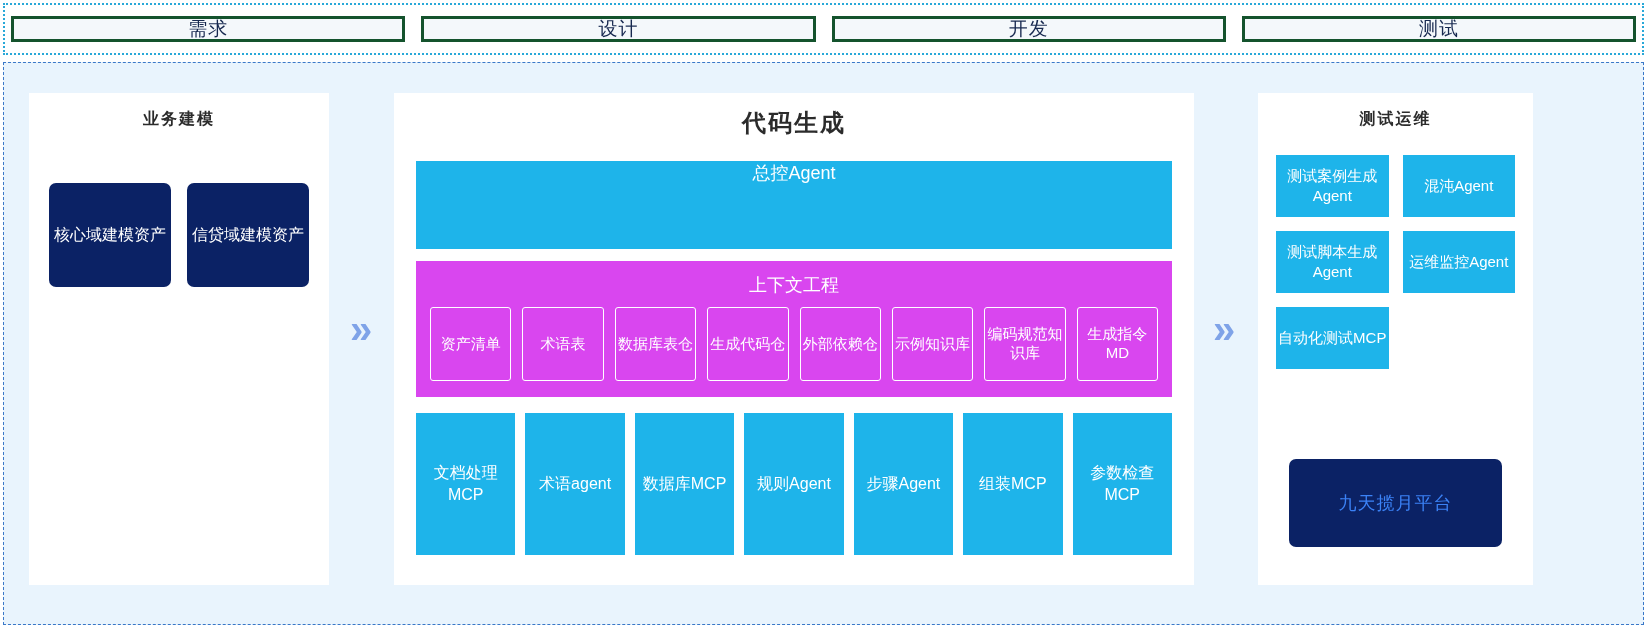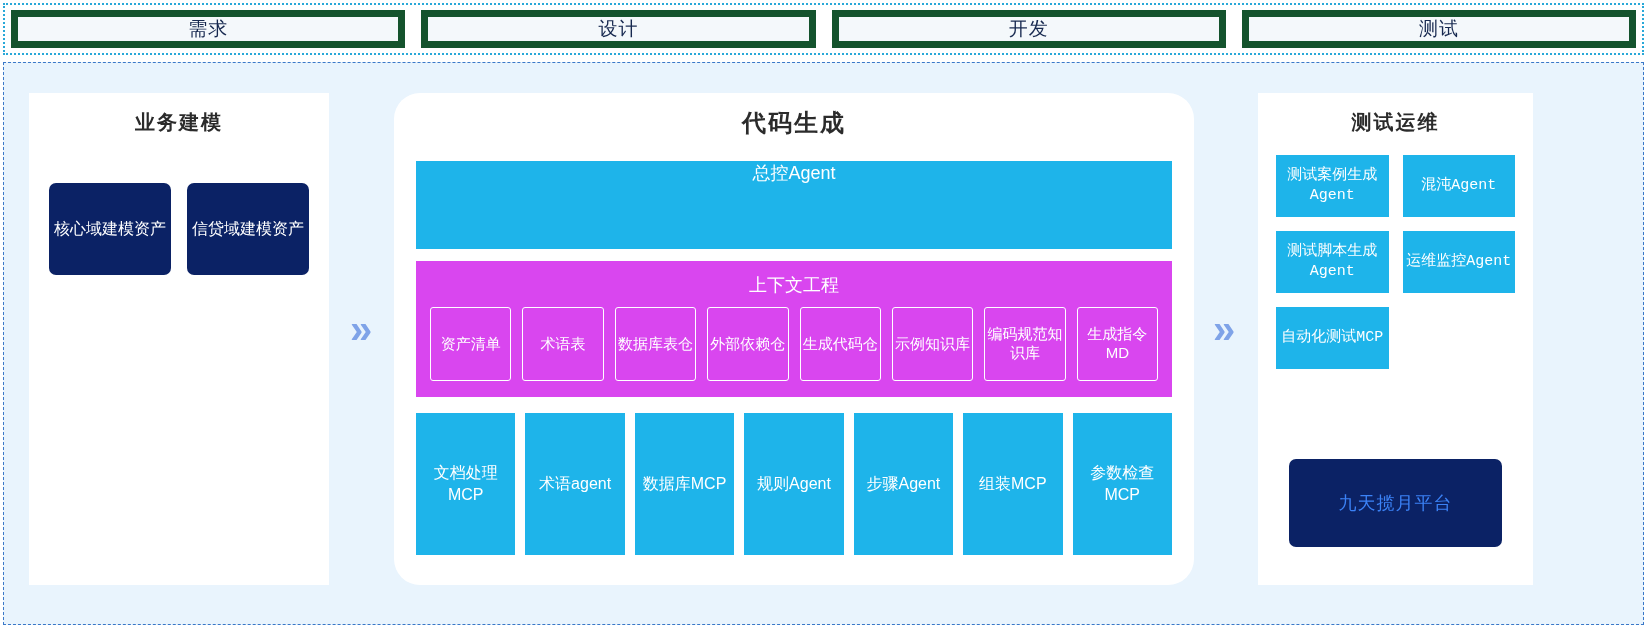--- a/index.html
+++ b/index.html
@@ -27,23 +27,23 @@
     height: 52px;
     border: 2px dotted #29a8d8;
     background: #ffffff;
     display: flex;
     align-items: center;
     padding: 0 6px;
     gap: 16px;
   }
   .phase-box {
     flex: 1 1 0;
-    height: 38px;
+    height: 26px;
     background: #f4f8fb;
-    border: 7px solid #14532d;
+    border: 3px solid #14532d;
     display: flex;
     align-items: center;
     justify-content: center;
     font-size: 19px;
     color: #16284f;
     letter-spacing: 1px;
   }
 
   
   .canvas {
@@ -56,21 +56,21 @@
     background: #e9f4fd;
   }
 
   .panel {
     position: absolute;
     background: #ffffff;
     top: 30px;
   }
   .panel-title {
     text-align: center;
-    font-size: 20px;
+    font-size: 16px;
     font-weight: bold;
     color: #2b2b2b;
     letter-spacing: 2px;
   }
 
   
   #panel-left {
     left: 25px;
     width: 300px;
     height: 492px;
@@ -80,21 +80,21 @@
   .asset-row {
     position: absolute;
     top: 90px;
     left: 20px;
     right: 20px;
     display: flex;
     gap: 16px;
   }
   .asset-card {
     flex: 1 1 0;
-    height: 92px;
+    height: 104px;
     background: #0b2265;
     border-radius: 7px;
     color: #ffffff;
     font-size: 16px;
     line-height: 1.35;
     display: flex;
     align-items: center;
     justify-content: center;
     text-align: center;
     padding: 4px;
@@ -134,21 +134,20 @@
     text-align: center;
   }
   #chevron-1 { left: 337px; }
   #chevron-2 { left: 1200px; }
 
   
   #panel-center {
     left: 390px;
     width: 800px;
     height: 492px;
-    border-radius: 26px;
   }
   #panel-center .panel-title { margin-top: 14px; font-size: 24px; }
 
   .banner {
     position: absolute;
     left: 22px;
     right: 22px;
     background: #1eb4ea;
     color: #ffffff;
     display: flex;
@@ -229,21 +228,20 @@
   #panel-right .panel-title { margin-top: 16px; }
 
   #ops-grid {
     position: absolute;
     left: 18px;
     right: 18px;
     top: 62px;
     display: grid;
     grid-template-columns: 1fr 1fr;
     grid-gap: 14px 14px;
-    font-family: Liberation Mono, monospace;
   }
   .ops-card {
     height: 62px;
     background: #1eb4ea;
     color: #ffffff;
     font-size: 15px;
     line-height: 1.35;
     display: flex;
     align-items: center;
     justify-content: center;
@@ -317,24 +315,24 @@
           <div class="ctx-item">
               <span>资产清单</span>
             </div>
           <div class="ctx-item">
               <span>术语表</span>
             </div>
           <div class="ctx-item">
               <span>数据库表仓</span>
             </div>
           <div class="ctx-item">
+              <span>生成代码仓</span>
+            </div>
+          <div class="ctx-item">
               <span>外部依赖仓</span>
-            </div>
-          <div class="ctx-item">
-              <span>生成代码仓</span>
             </div>
           <div class="ctx-item">
               <span>示例知识库</span>
             </div>
           <div class="ctx-item">
               <span>编码规范知识库</span>
             </div>
           <div class="ctx-item">
               <span>生成指令MD</span>
             </div>

